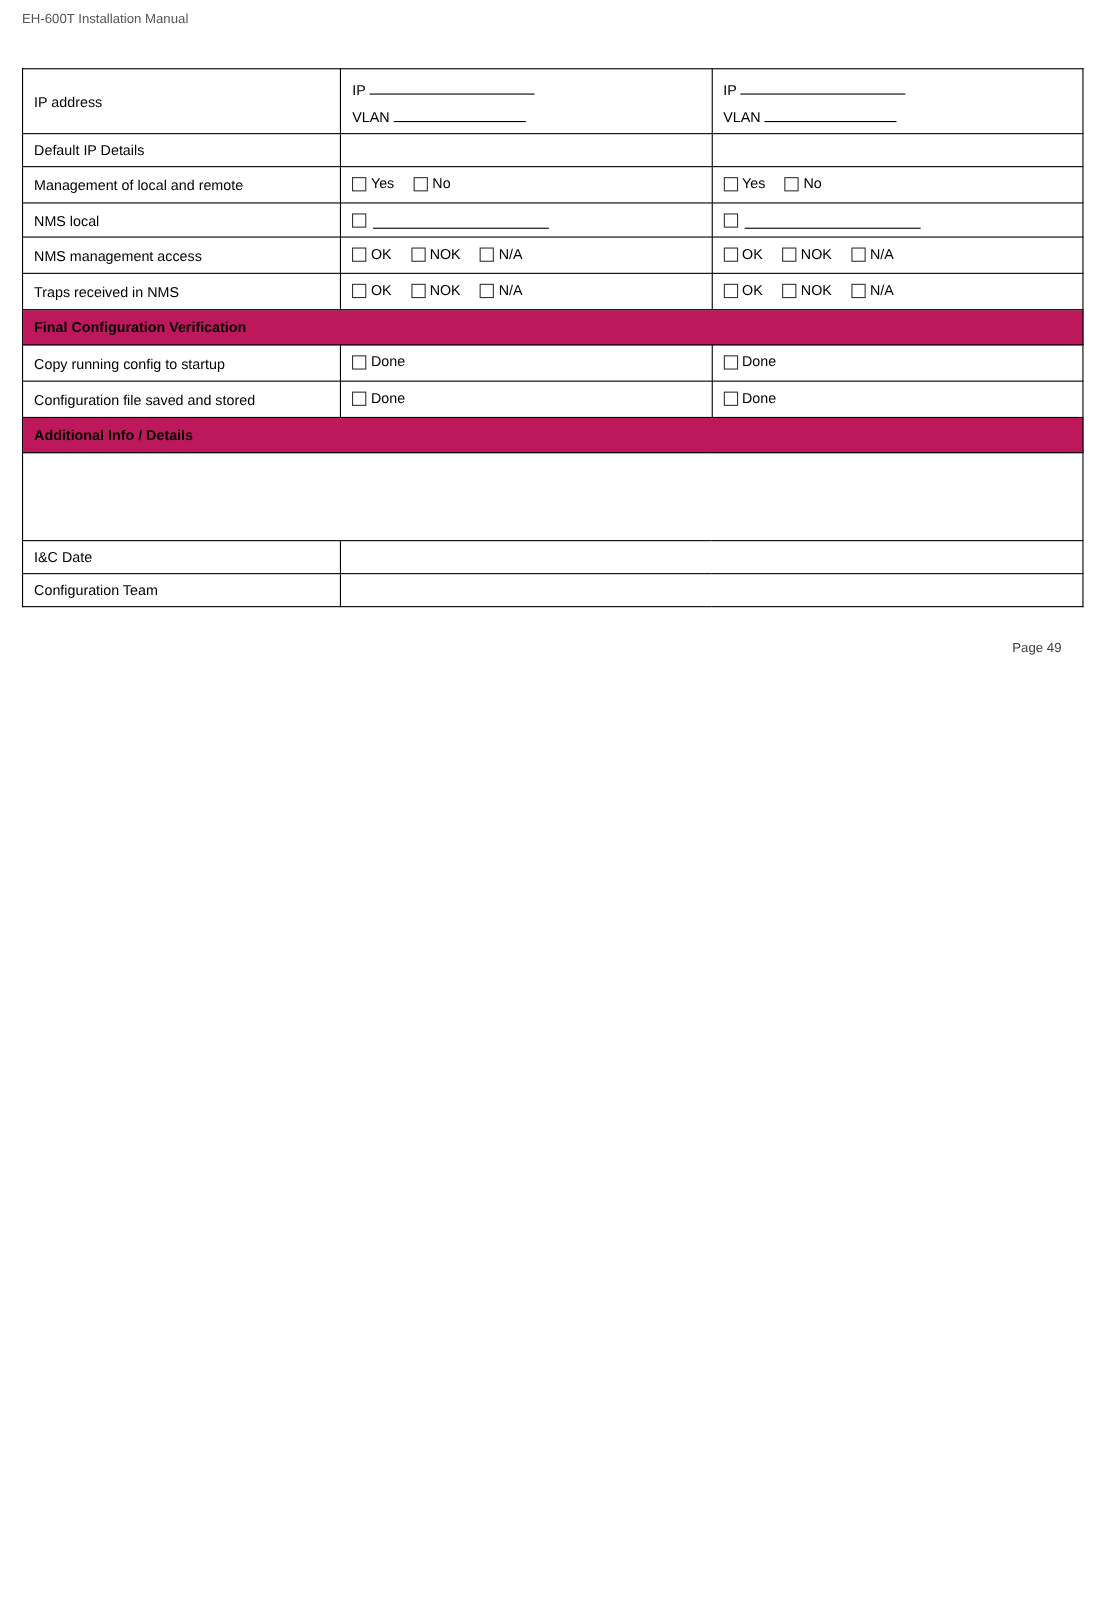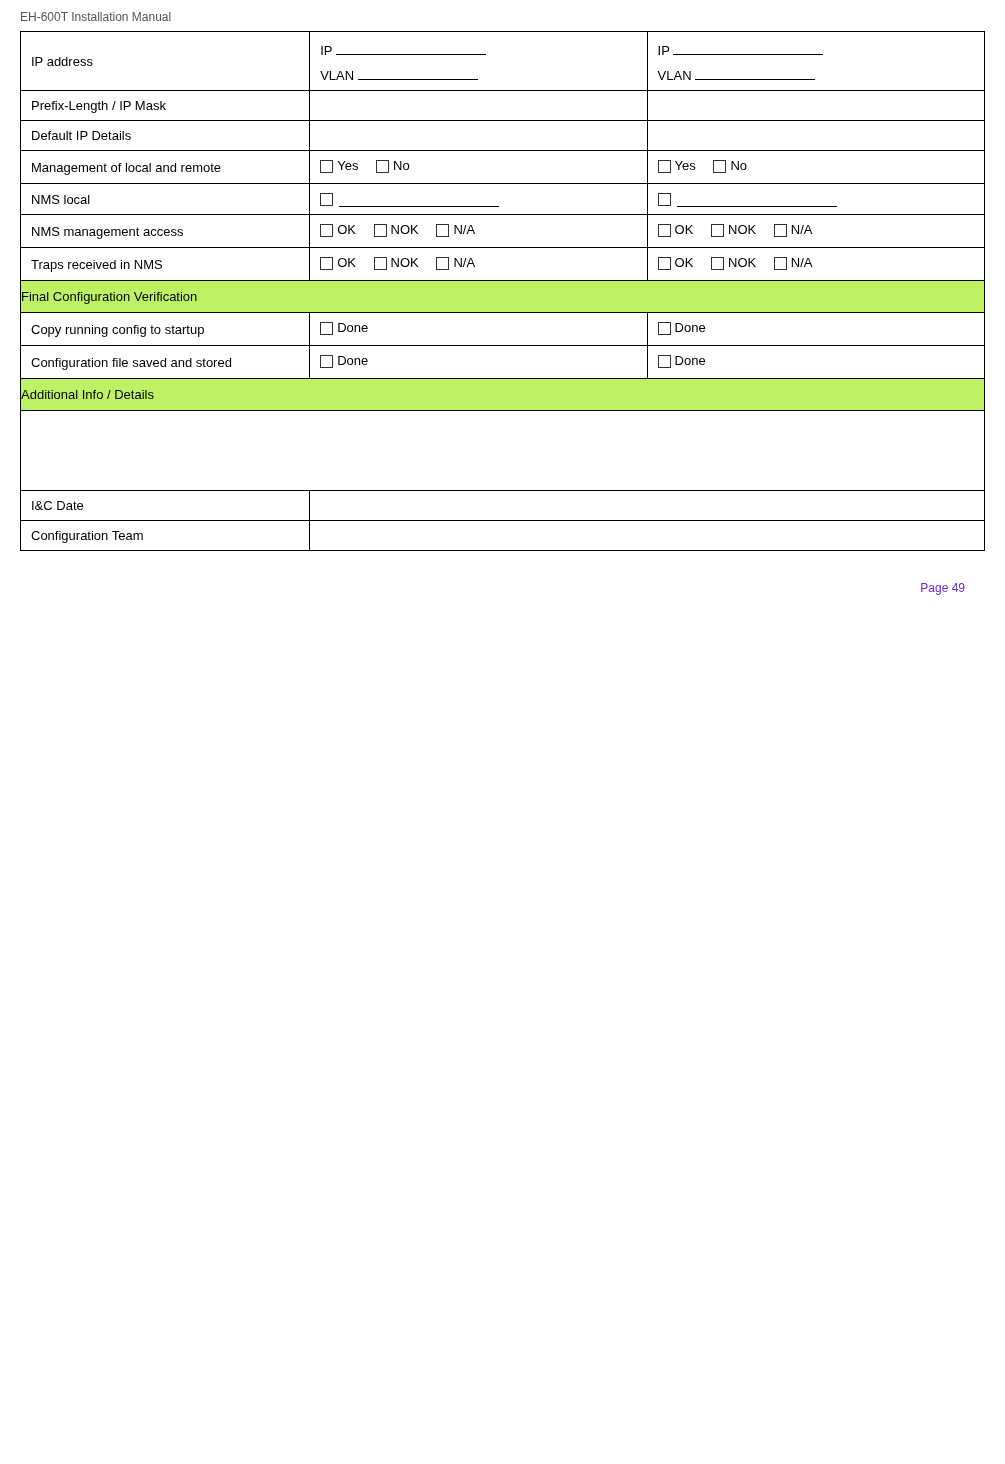--- a/index.html
+++ b/index.html
@@ -8,21 +8,21 @@
       font-size: 13px;
       color: #000;
       background: #fff;
       width: 1005px;
       min-height: 1464px;
       padding: 10px 20px 40px 20px;
     }
     .page-header {
       font-size: 12px;
       color: #555;
-      margin-bottom: 3px;
+      margin-bottom: 34px;
       padding-bottom: 4px;
     }
     table {
       width: 100%;
       border-collapse: collapse;
       margin-bottom: 12px;
     }
     td, th {
       border: 1px solid #000;
       padding: 7px 10px;
@@ -30,24 +30,24 @@
     }
     .label-col {
       width: 30%;
       font-size: 13px;
     }
     .value-col {
       width: 35%;
       font-size: 13px;
     }
     .section-header td {
-      font-weight: normal;
-      font-size: 13px;
-      background: #bef264;
-      padding: 8px 0;
+      font-weight: bold;
+      font-size: 13px;
+      background: #be185d;
+      padding: 8px 10px;
     }
     .checkbox-inline {
       display: inline-flex;
       align-items: flex-end;
       margin-right: 14px;
       gap: 4px;
     }
     .checkbox-box {
       display: inline-block;
       width: 13px;
@@ -68,21 +68,21 @@
       min-width: 150px;
       height: 16px;
     }
     .remarks-row td {
       height: 70px;
       vertical-align: top;
     }
     .page-footer {
       text-align: right;
       font-size: 12px;
-      color: #6d28d9;
+      color: #404040;
       margin-top: 30px;
       padding-right: 20px;
     }
     .nms-cell {
       display: flex;
       align-items: center;
       gap: 6px;
     }
   </style>
 </head>
@@ -100,25 +100,20 @@
     <td class="value-col">
       <div>IP <span class="underline-field-long"></span></div>
       <div style="margin-top:6px;">VLAN <span class="underline-field"></span></div>
     </td>
     <td class="value-col">
       <div>IP <span class="underline-field-long"></span></div>
       <div style="margin-top:6px;">VLAN <span class="underline-field"></span></div>
     </td>
   </tr>
 
-  <tr>
-    <td class="label-col">Prefix-Length / IP Mask</td>
-    <td class="value-col"></td>
-    <td class="value-col"></td>
-  </tr>
 
   <tr>
     <td class="label-col">Default IP Details</td>
     <td class="value-col"></td>
     <td class="value-col"></td>
   </tr>
 
   <tr>
     <td class="label-col">Management of local and remote</td>
     <td class="value-col">

